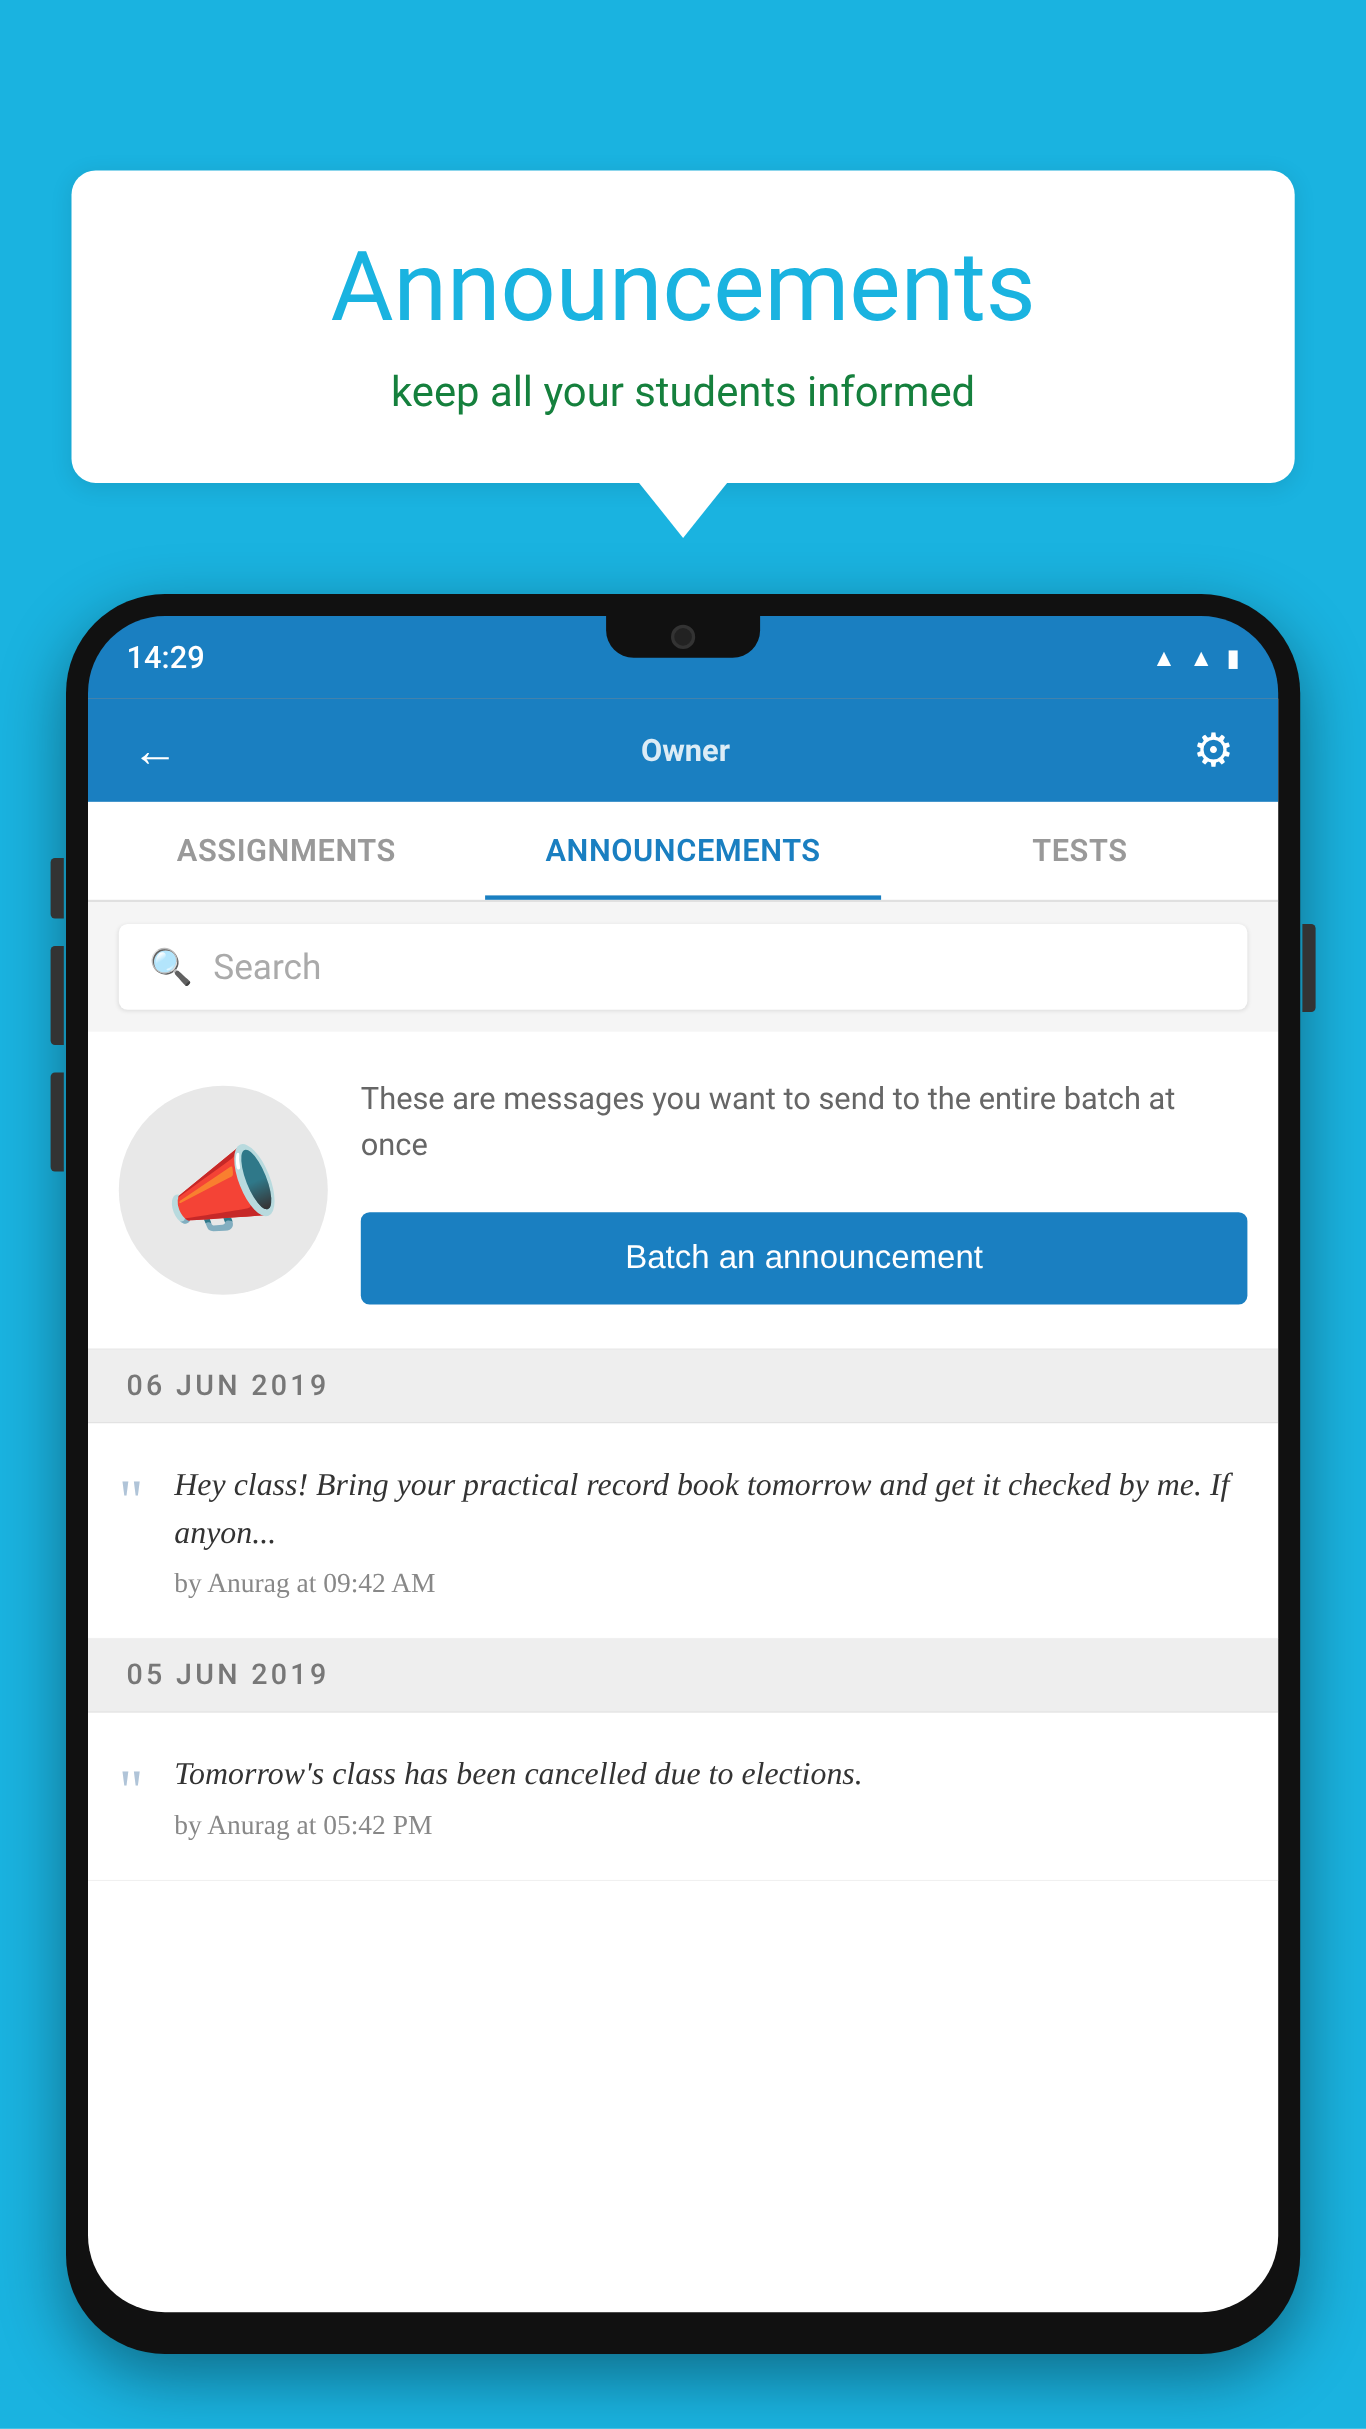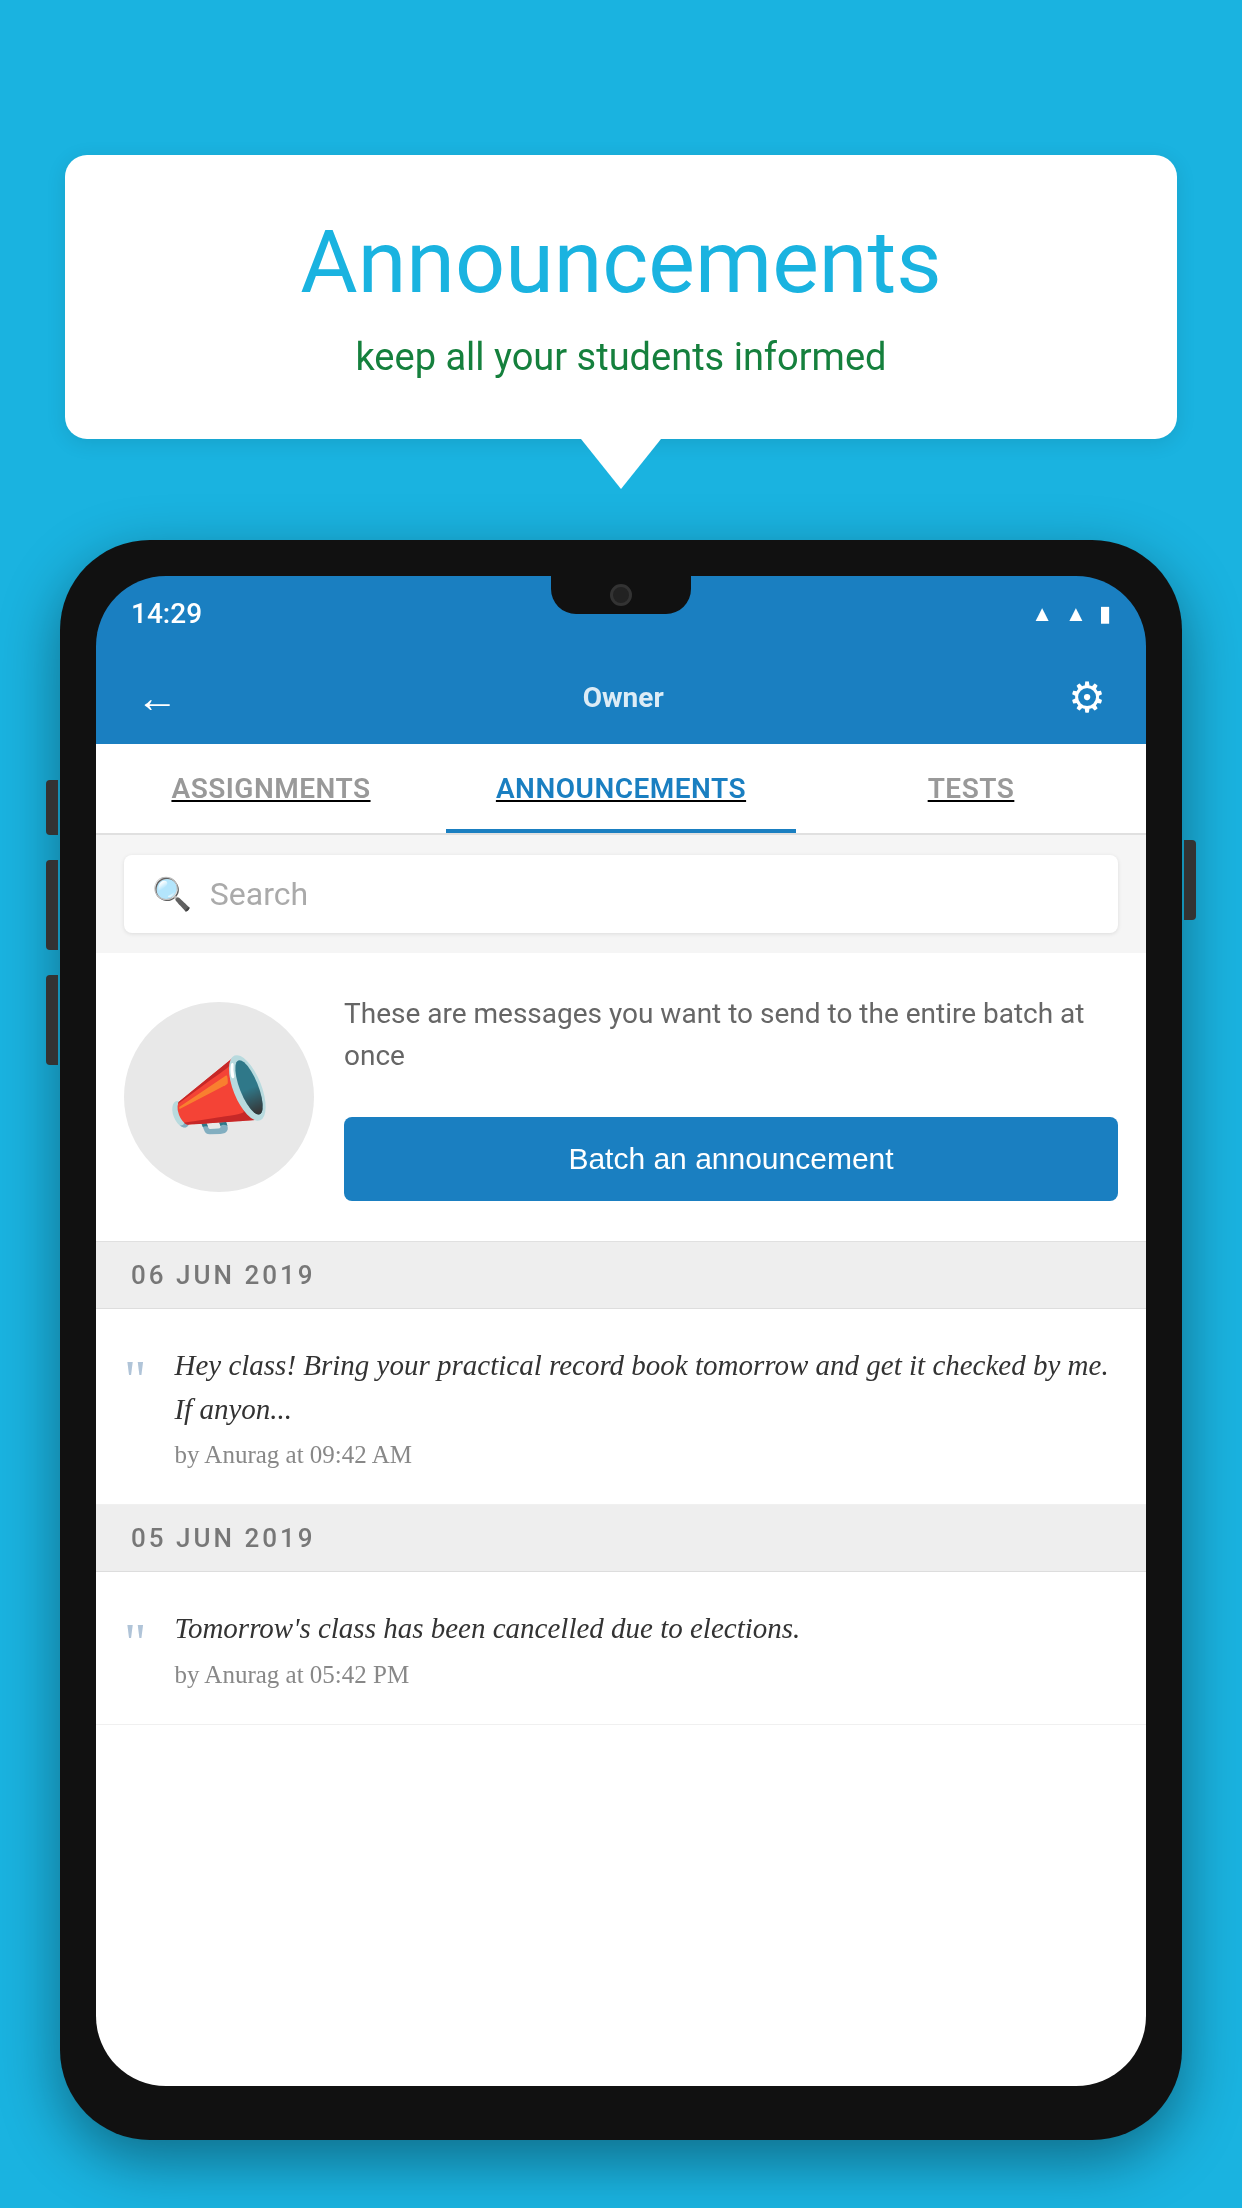--- a/index.html
+++ b/index.html
@@ -62,21 +62,21 @@
       left: 60px;
       right: 60px;
       bottom: 0;
     }
 
     .phone {
       width: 100%;
       height: 1600px;
       background: #111;
       border-radius: 90px;
-      padding: 36px;
+      padding: 20px;
       position: relative;
       box-shadow: 0 20px 60px rgba(0,0,0,0.4);
     }
 
     
     .phone-top-bar {
       background: #1a7fc1;
       height: 75px;
       border-radius: 70px 70px 0 0;
       display: flex;
@@ -168,21 +168,20 @@
       color: white;
       font-size: 42px;
       cursor: pointer;
     }
 
     
     .tabs-bar {
       display: flex;
       background: white;
       border-bottom: 2px solid #e0e0e0;
-      text-decoration: underline;
     }
 
     .tab {
       flex: 1;
       text-align: center;
       padding: 28px 10px;
       font-size: 28px;
       font-weight: 600;
       color: #999;
       cursor: pointer;

